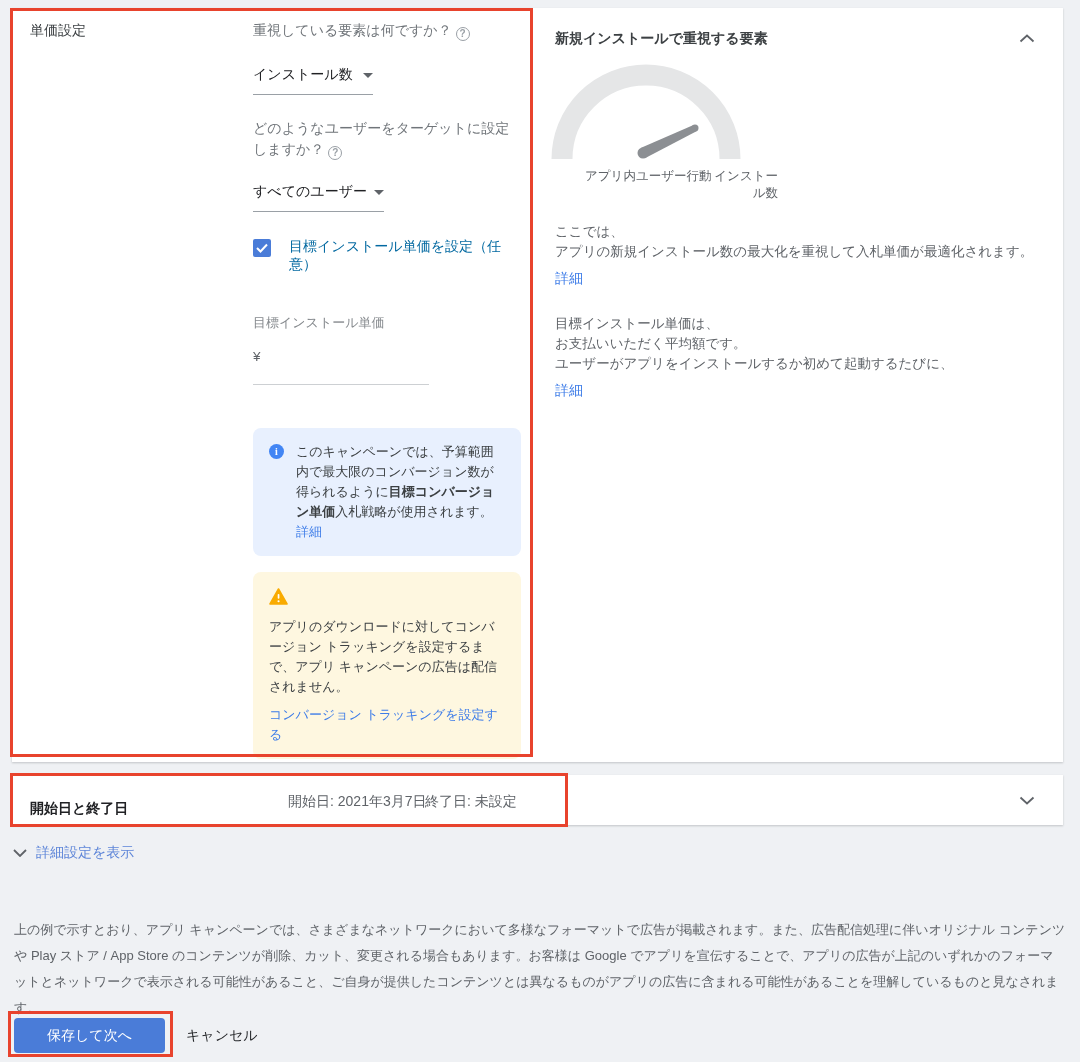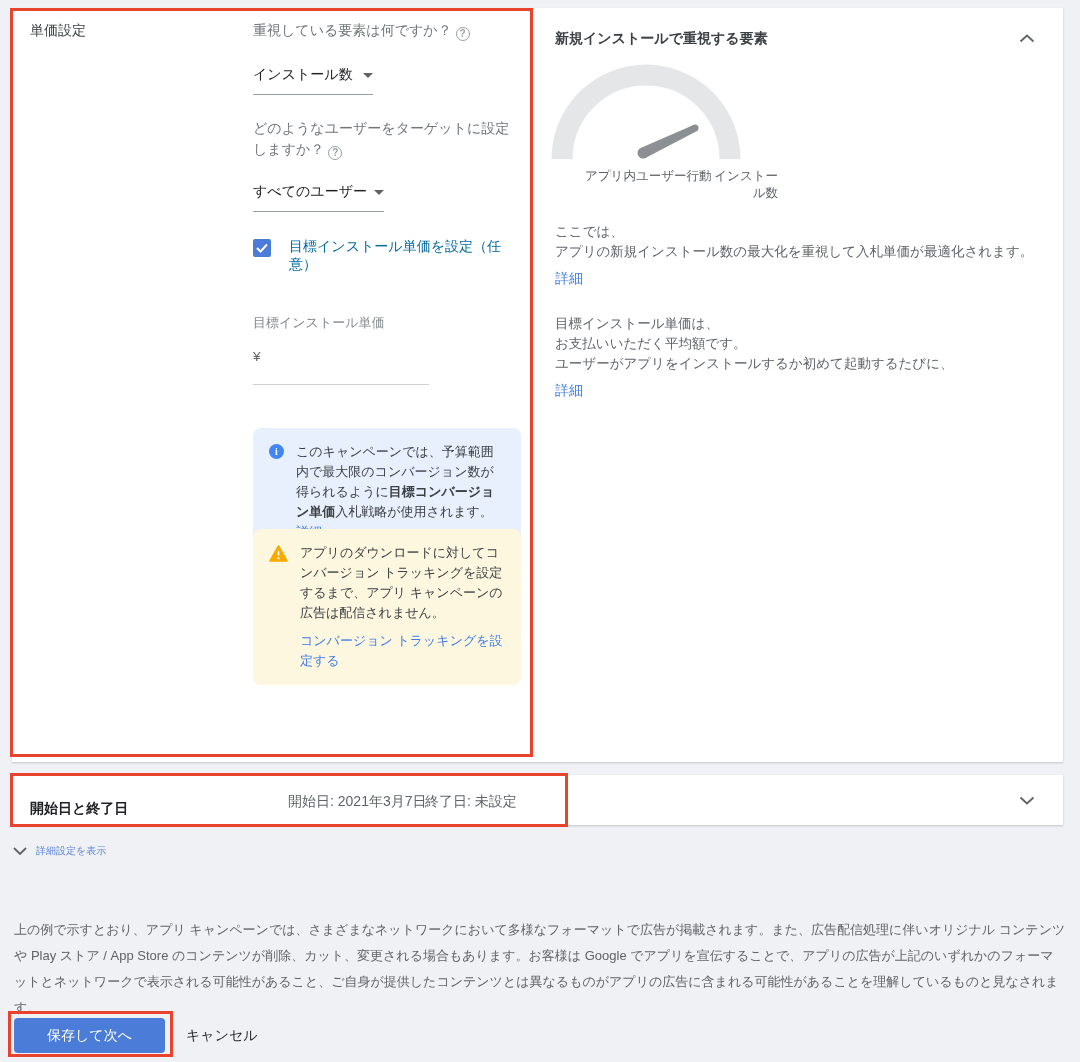--- a/index.html
+++ b/index.html
@@ -52,21 +52,21 @@
   .panel-title { font-size:14px; font-weight:700; color:#3c4043; }
   .gauge-labels { display:flex; width:193px; font-size:12.5px; line-height:17px; color:#5f6368;margin-left:34px; }
   .gauge-labels .l { white-space:nowrap; }
   .gauge-labels .r { margin-left:auto; width:66px; text-align:right; }
   .expl { font-size:13.5px; line-height:20px; color:#5f6368; }
   .expl-link { font-size:14px; }
 
   .date-val { font-size:14px; color:#5f6368; }
 
   .adv-row { display:flex; align-items:center; gap:9px; cursor:pointer; }
-  .adv-row .lnk { font-size:10px; color:#5d85d8; }
+  .adv-row .lnk { font-size:14px; color:#5d85d8; }
 
   .disclaimer { width:1052px; font-size:13px; line-height:26px; color:#5f6368; }
 
   .save-btn { width:151px; height:35px; background:#4a7cd8; border:none; border-radius:4px;
     color:#fff; font-size:14px; cursor:pointer; font-family:inherit; }
   .cancel-btn { height:35px; line-height:35px; font-size:14px; color:#26282b; font-weight:500; cursor:pointer; }
 
   .annotation { position:absolute; border:3px solid #e8432d; z-index:5; pointer-events:none; }
   .chev-btn { cursor:pointer; }
 </style>
@@ -115,21 +115,21 @@
         <input style="">
       </div>
 
       <div class="abs note-box info-box" style="left:0; top:420px;">
         <span class="info-icon">i</span>
         <span class="txt">
           <span>このキャンペーンでは、予算範囲内で最大限のコンバージョン数が得られるように</span><b>目標コンバージョン単価</b><span>入札戦略が使用されます。 </span><a class="link">詳細</a>
         </span>
       </div>
 
-      <div class="abs note-box warn-box" style="left:0; top:521px;">
+      <div class="abs note-box warn-box" style="left:0; top:564px;flex-direction:column;">
         <svg width="19" height="17" style="flex:none; margin-top:2px;">
           <path d="M9.5 1 L18 16 H1 Z" fill="#f9ab00" stroke="#f9ab00" stroke-width="1.6" stroke-linejoin="round"></path>
           <rect x="8.7" y="6" width="1.7" height="4.8" rx="0.8" fill="#fff"></rect>
           <circle cx="9.55" cy="13.2" r="1.05" fill="#fff"></circle>
         </svg>
         <span class="txt">
           <span>アプリのダウンロードに対してコンバージョン トラッキングを設定するまで、アプリ キャンペーンの広告は配信されません。</span>
           <a class="link warn-link">コンバージョン トラッキングを設定する</a>
         </span>
       </div>

